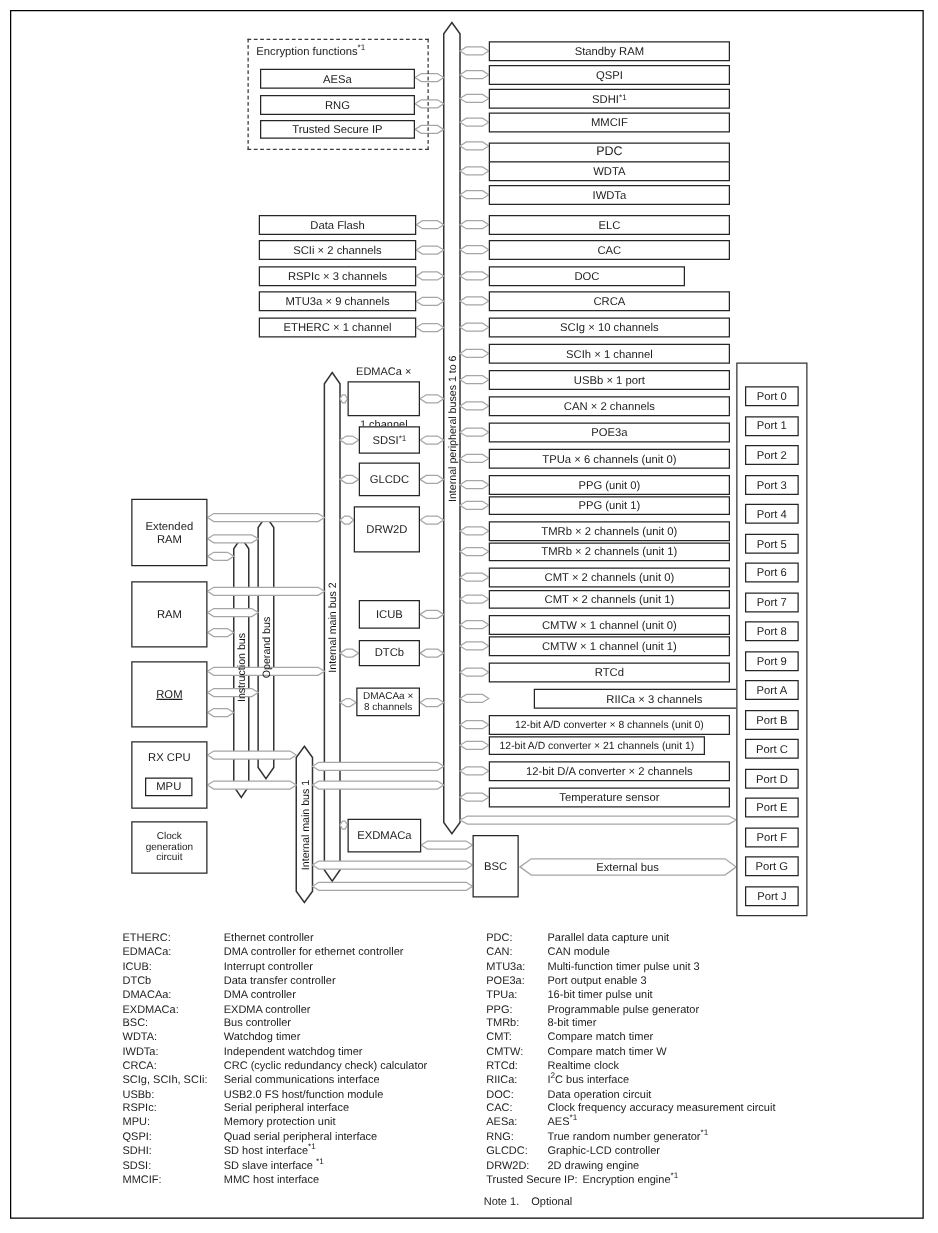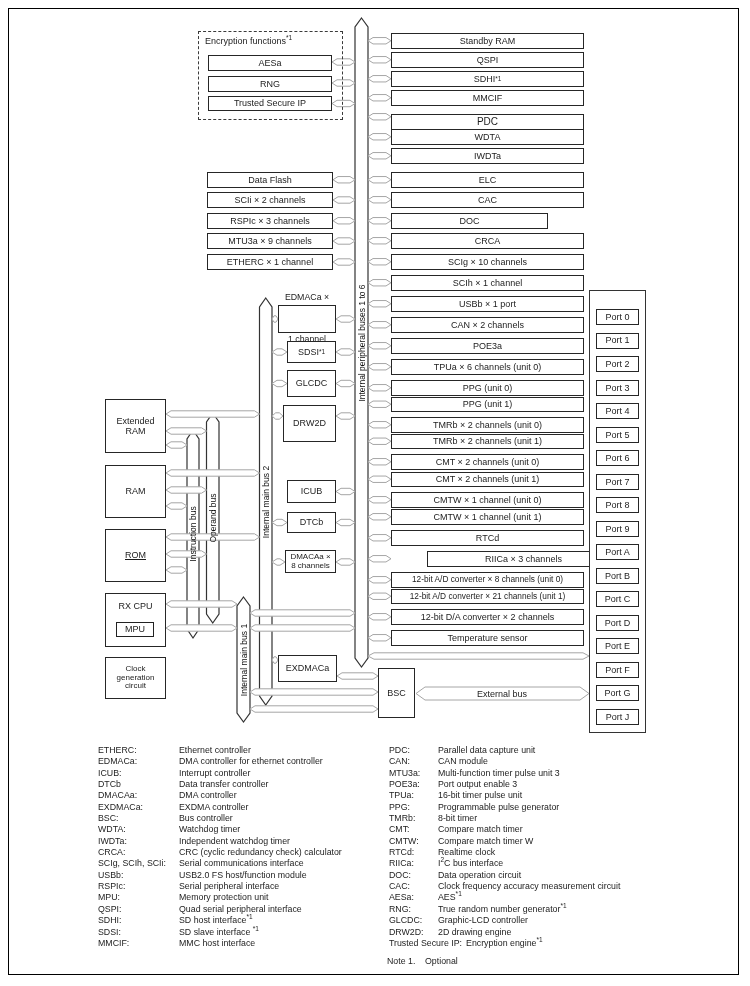--- a/index.html
+++ b/index.html
@@ -265,21 +265,21 @@
       </div>
       <div class="dbox" style="left: 391px; top: 530px; width: 193px; height: 15.5px; font-size: 9px;">
         <span>RTCd</span>
       </div>
       <div class="dbox" style="left: 391px; top: 551px; width: 193px; height: 15.5px; font-size: 9px; margin-left: 36px;">
         <span>RIICa × 3 channels</span>
       </div>
       <div class="dbox" style="left: 391px; top: 572px; width: 193px; height: 15.5px; font-size: 8.3px;">
         <span>12-bit A/D converter × 8 channels (unit 0)</span>
       </div>
-      <div class="dbox" style="left: 391px; top: 588.5px; width: 193px; height: 15.5px; font-size: 8.3px;">
+      <div class="dbox" style="left: 391px; top: 588.5px; width: 173px; height: 15.5px; font-size: 8.3px;">
         <span>12-bit A/D converter × 21 channels (unit 1)</span>
       </div>
       <div class="dbox" style="left: 391px; top: 609px; width: 193px; height: 15.5px; font-size: 9px;">
         <span>12-bit D/A converter × 2 channels</span>
       </div>
       <div class="dbox" style="left: 391px; top: 630px; width: 193px; height: 15.5px; font-size: 9px;">
         <span>Temperature sensor</span>
       </div>
       <div style="position: absolute; left: 589px; top: 290px; width: 57px; height: 443px; border: 1.3px solid rgb(51, 51, 51); box-sizing: border-box; background: rgb(255, 255, 255);"></div>
       <div class="dbox" style="left: 596px; top: 309px; width: 43px; height: 16px;">

